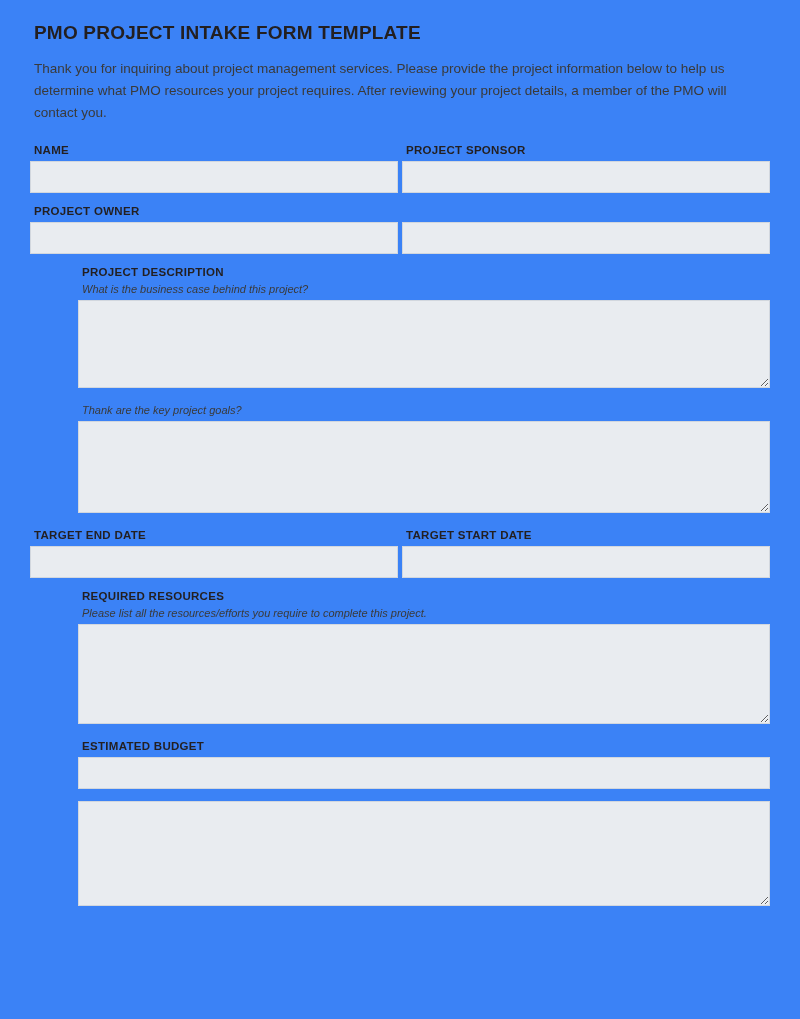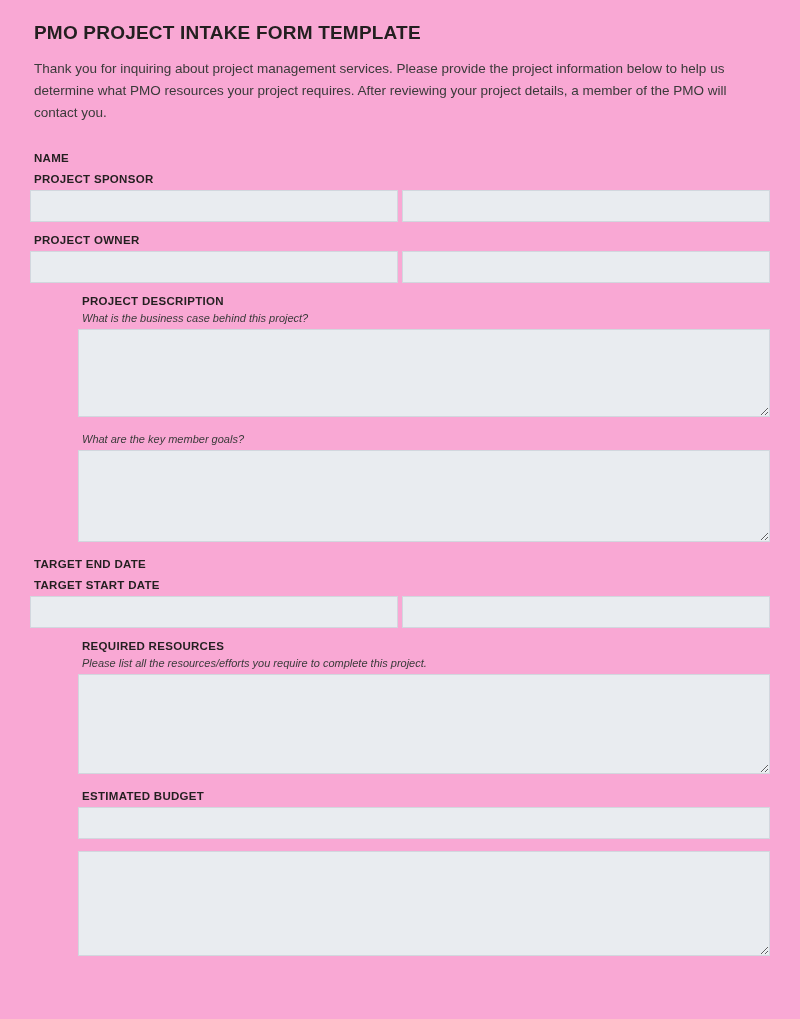--- a/index.html
+++ b/index.html
@@ -11,36 +11,36 @@
     width: 800px;
     height: 1019px;
     font-family: "Liberation Sans", sans-serif;
     color: #2b2b2b;
     overflow: hidden;
   }
   .page {
     position: relative;
     width: 800px;
     height: 1019px;
-    background: #f9a8d4;
+    background: #3b82f6;
     box-sizing: border-box;
     padding: 18px 30px 0 30px;
   }
   .doc-title {
     font-size: 19px;
     font-weight: bold;
     letter-spacing: 0.2px;
     color: #231f20;
     margin: 4px 0 14px 4px;
   }
   .intro {
     font-size: 13.5px;
     line-height: 22px;
     color: #3a3a3a;
-    margin: 0 0 28px 4px;
+    margin: 0 0 20px 4px;
     width: 715px;
   }
   .row {
     display: flex;
     gap: 4px;
     margin-bottom: 12px;
   }
   .col {
     flex: 1 1 0;
     min-width: 0;
@@ -76,21 +76,20 @@
     box-sizing: border-box;
     width: 100%;
   }
   .h-desc { height: 88px; }
   .h-goals { height: 92px; }
   .h-res { height: 100px; }
   .h-add { height: 105px; }
   .label-row {
     display: flex;
     gap: 4px;
-    flex-direction: column;
   }
   .label-row .col { flex: 1 1 0; }
 </style>
 </head>
 <body>
 
 <div class="page">
 
   <h1 class="doc-title">PMO PROJECT INTAKE FORM TEMPLATE</h1>
 
@@ -127,21 +126,21 @@
     </div>
   </div>
 
   <div class="block">
     <div class="field-label">PROJECT DESCRIPTION</div>
     <div class="field-hint">What is the business case behind this project?</div>
     <textarea class="textarea-box h-desc" style=""></textarea>
   </div>
 
   <div class="block">
-    <div class="field-hint">What are the key member goals?</div>
+    <div class="field-hint">Thank are the key project goals?</div>
     <textarea class="textarea-box h-goals" style=""></textarea>
   </div>
 
   <div class="label-row">
     <div class="col">
       <div class="field-label">TARGET END DATE</div>
     </div>
     <div class="col">
       <div class="field-label">TARGET START DATE</div>
     </div>

